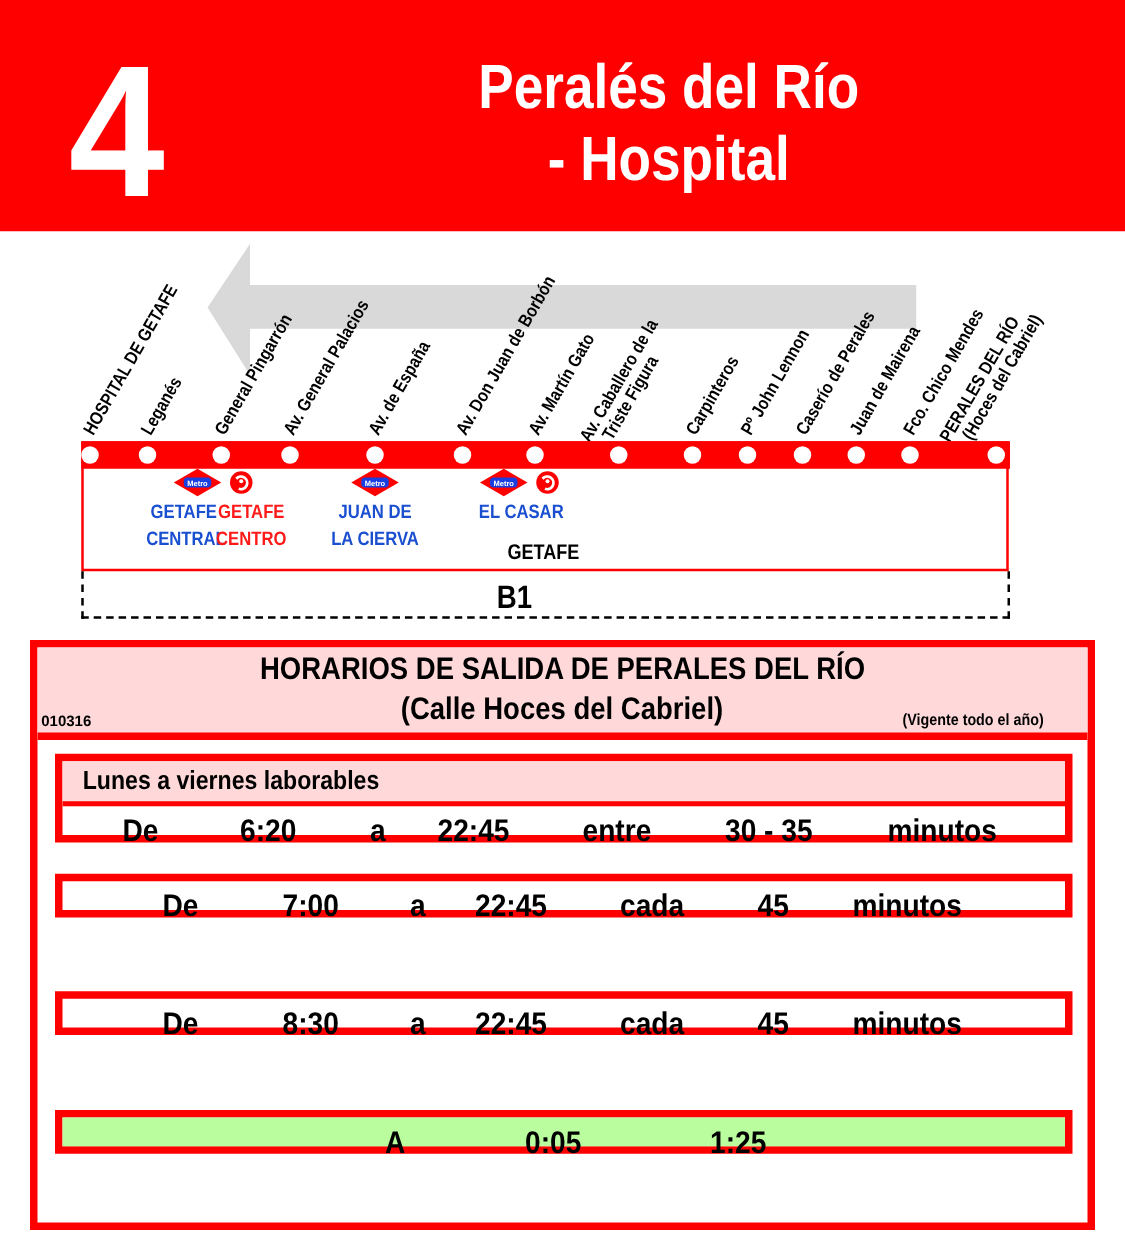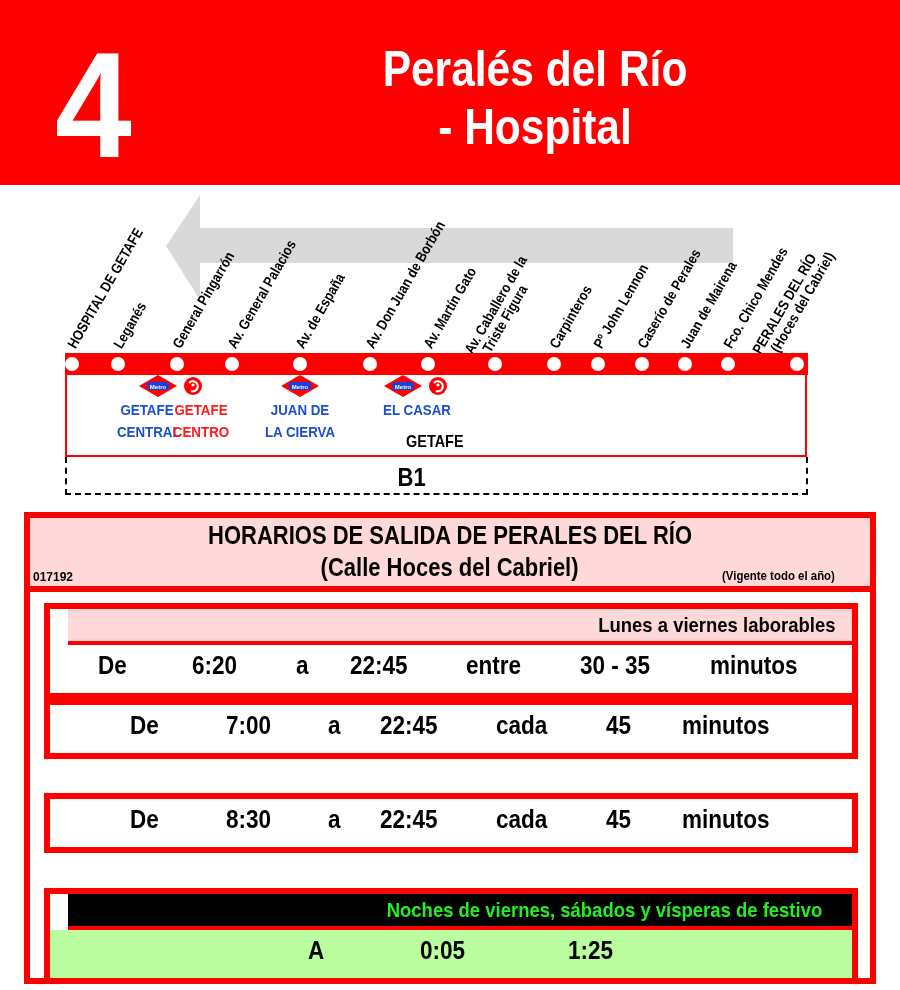--- a/index.html
+++ b/index.html
@@ -39,24 +39,24 @@
   .sched-outer { left:24px; top:512px; width:852px; height:472px; border:6px solid #ff0000; box-sizing:border-box; background:#fff; }
   .sched-head { left:30px; top:518px; width:840px; height:68px; background:#ffd9d9; border-bottom:6px solid #ff0000; }
   .sched-title { left:30px; top:520px; width:840px; text-align:center; font-weight:bold; font-size:25px; line-height:30px; }
   .sched-title span { display:inline-block; transform:scaleX(0.88); }
   .sched-sub { left:30px; top:552px; width:840px; text-align:center; font-weight:bold; font-size:25px; line-height:30px; }
   .sched-sub span { display:inline-block; transform:scaleX(0.88); }
   .code { left:33px; top:570px; font-size:12px; font-weight:bold; }
   .vigente { left:722px; top:568px; font-size:13px; font-weight:bold; transform:scaleX(0.88); transform-origin:left; }
 
   .block { position:absolute; left:44px; width:814px; border:6px solid #ff0000; box-sizing:border-box; background:#fff; }
-  .block-head { height:32px; background:#ffd9d9; border-bottom:4px solid #ff0000; text-align:right;
-                font-weight:bold; font-size:21px; line-height:32px;margin-left:18px; }
+  .block-head { height:32px; background:#ffd9d9; border-bottom:4px solid #ff0000; text-align:left;
+                font-weight:bold; font-size:21px; line-height:32px; }
   .block-head span { display:inline-block; transform:scaleX(0.88); }
-  .block-row { position:relative; height:48px; font-weight:bold; font-size:25px; line-height:40px; }
+  .block-row { position:relative; height:23px; font-weight:bold; font-size:25px; line-height:40px; }
   .cell { position:absolute; top:0; transform:scaleX(0.9); transform-origin:left; white-space:nowrap; }
 
   .night .block-head { background:#000; color:#22ee22; border-bottom:4px solid #ff0000; }
   .night .block-row { background:#b9fd9f; }
 </style>
 </head>
 <body>
 
 <div class="abs header"></div>
 <div class="abs line-num">4</div>
@@ -174,21 +174,21 @@
 </div>
 <div class="abs town-label">GETAFE</div>
 
 <div class="abs zone-box"></div>
 <div class="abs zone-label">B1</div>
 
 <div class="abs sched-outer"></div>
 <div class="abs sched-head"></div>
 <div class="abs sched-title"><span>HORARIOS DE SALIDA DE PERALES DEL RÍO</span></div>
 <div class="abs sched-sub"><span>(Calle Hoces del Cabriel)</span></div>
-<div class="abs code">017192</div>
+<div class="abs code">010316</div>
 <div class="abs vigente">(Vigente todo el año)</div>
 
 <div class="block" style="top:603px;">
   <div class="block-head"><span>Lunes a viernes laborables</span></div>
   <div class="block-row">
     <span class="cell" style="left:48px">De</span>
     <span class="cell" style="left:142px">6:20</span>
     <span class="cell" style="left:246px">a</span>
     <span class="cell" style="left:300px">22:45</span>
     <span class="cell" style="left:416px">entre</span>
@@ -215,19 +215,18 @@
     <span class="cell" style="left:176px">8:30</span>
     <span class="cell" style="left:278px">a</span>
     <span class="cell" style="left:330px">22:45</span>
     <span class="cell" style="left:446px">cada</span>
     <span class="cell" style="left:556px">45</span>
     <span class="cell" style="left:632px">minutos</span>
   </div>
 </div>
 
 <div class="block night" style="top:888px;">
-  <div class="block-head"><span>Noches de viernes, sábados y vísperas de festivo</span></div>
   <div class="block-row">
     <span class="cell" style="left:258px">A</span>
     <span class="cell" style="left:370px">0:05</span>
     <span class="cell" style="left:518px">1:25</span>
   </div>
 </div>
 
 </body></html>

